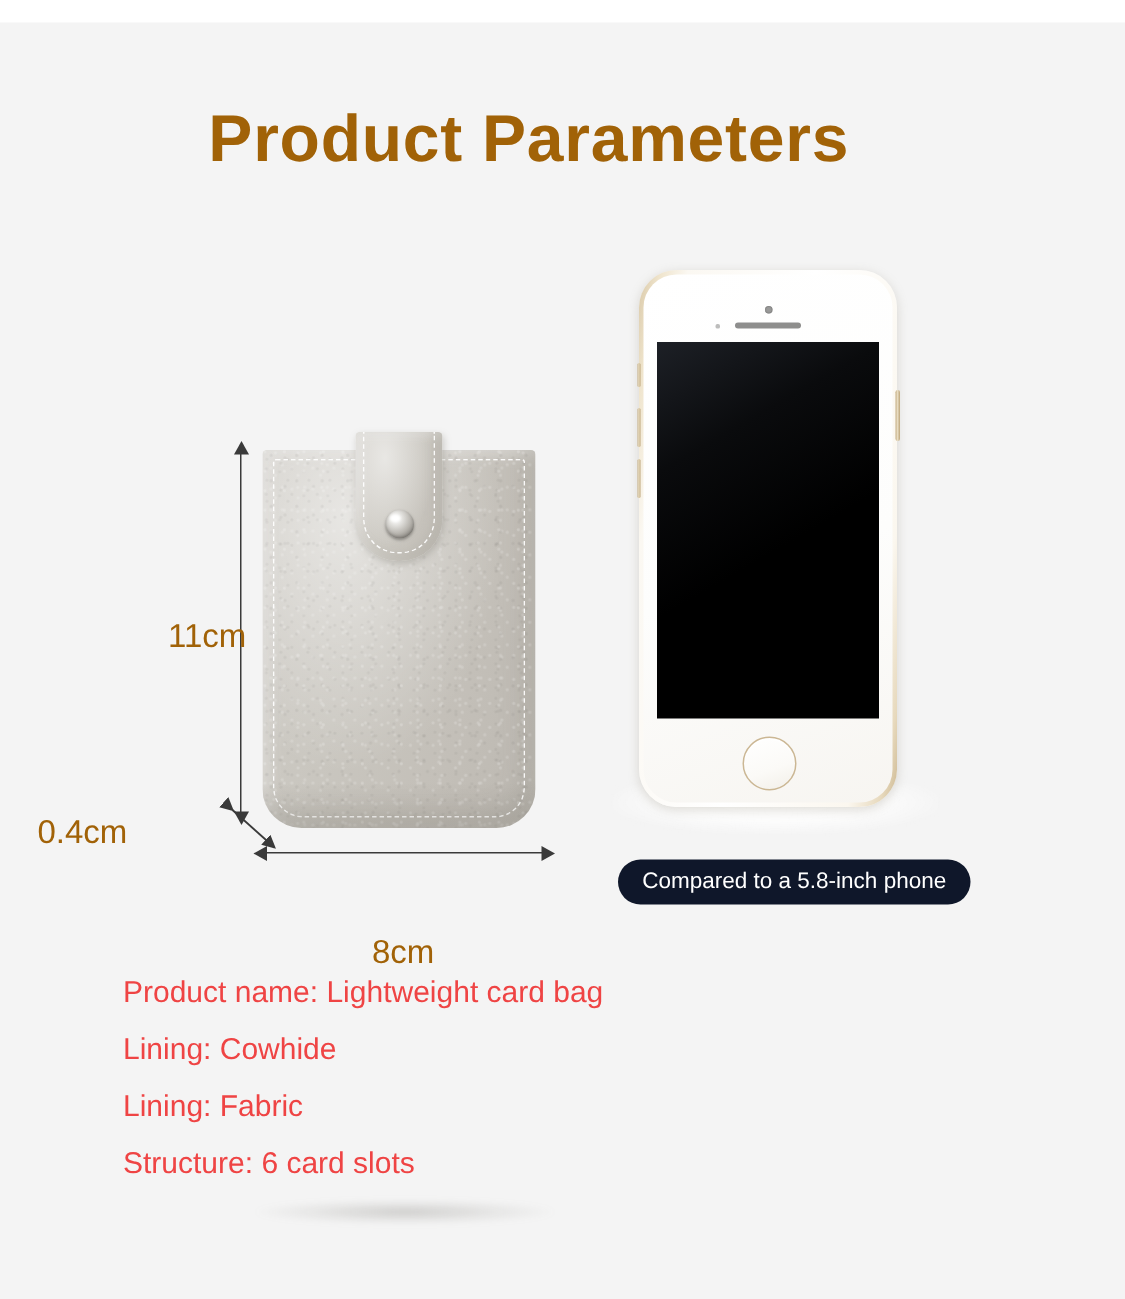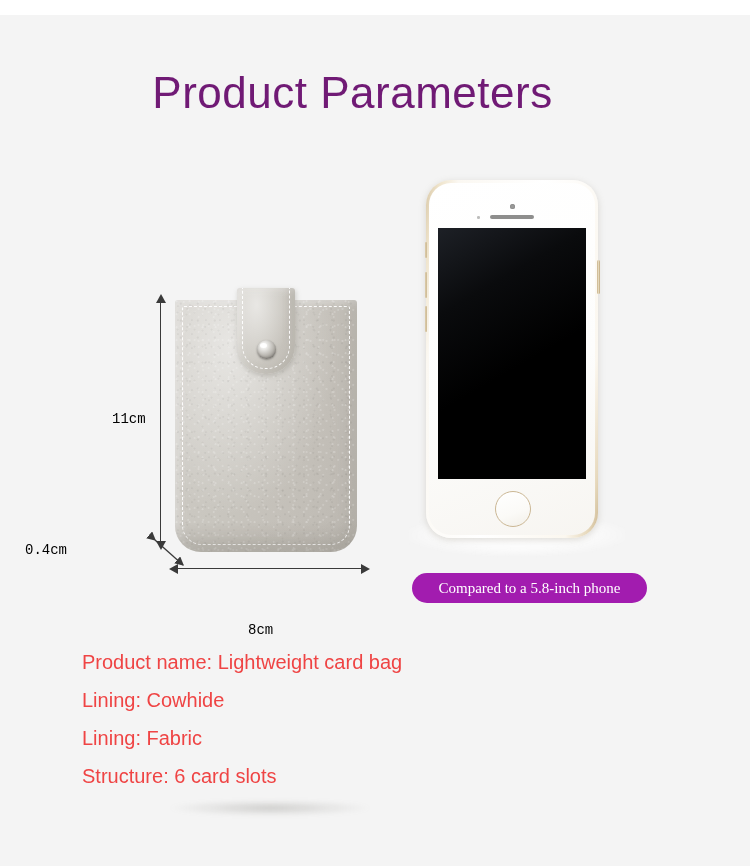--- a/index.html
+++ b/index.html
@@ -34,22 +34,22 @@
   }
 
   
   .title {
     position: absolute;
     left: 0;
     top: 68px;
     width: 705px;
     text-align: center;
     font-size: 44px;
-    font-weight: normal;
-    color: #701a75;
+    font-weight: bold;
+    color: #a16207;
     letter-spacing: 0.5px;
     font-family: "Liberation Sans", sans-serif;
   }
 
   
   .bag-area {
     position: absolute;
     left: 100px;
     top: 280px;
     width: 300px;
@@ -211,23 +211,23 @@
     border-bottom: 5px solid transparent;
     border-right: 9px solid #3a3a3a;
   }
   .arrow-right {
     border-top: 5px solid transparent;
     border-bottom: 5px solid transparent;
     border-left: 9px solid #3a3a3a;
   }
   .dim-label {
     position: absolute;
-    font-size: 14px;
-    color: #000000;
-    font-family: Liberation Mono, monospace;
+    font-size: 22px;
+    color: #a16207;
+    font-family: Liberation Sans, sans-serif;
     white-space: nowrap;
   }
 
   
   .phone-area {
     position: absolute;
     left: 400px;
     top: 160px;
     width: 240px;
     height: 420px;
@@ -329,26 +329,26 @@
   }
 
   
   .caption {
     position: absolute;
     left: 412px;
     top: 573px;
     width: 235px;
     height: 30px;
     border-radius: 15px;
-    background: #a21caf;
+    background: #0f172a;
     color: #ffffff;
     font-size: 15px;
     line-height: 30px;
     text-align: center;
-    font-family: Liberation Serif, serif;
+    font-family: Liberation Sans, sans-serif;
   }
 
   
   .specs {
     position: absolute;
     left: 82px;
     top: 643px;
     width: 560px;
   }
   .spec-line {

